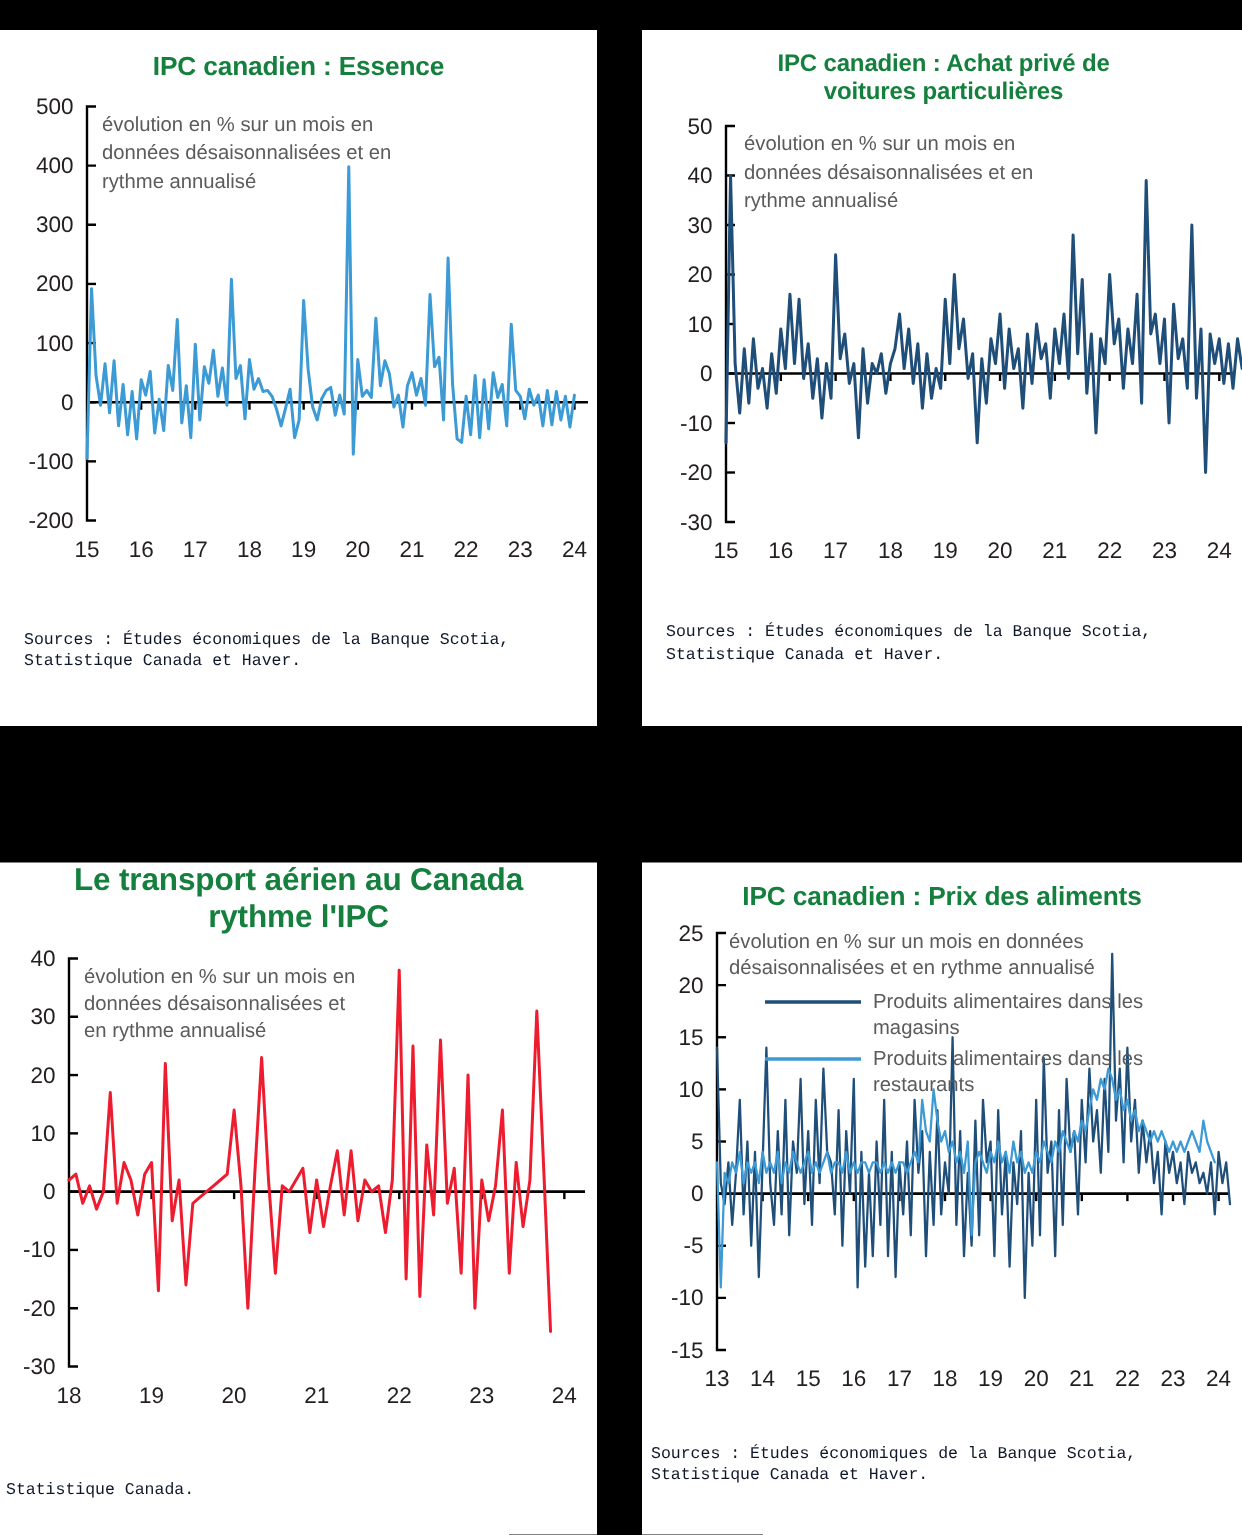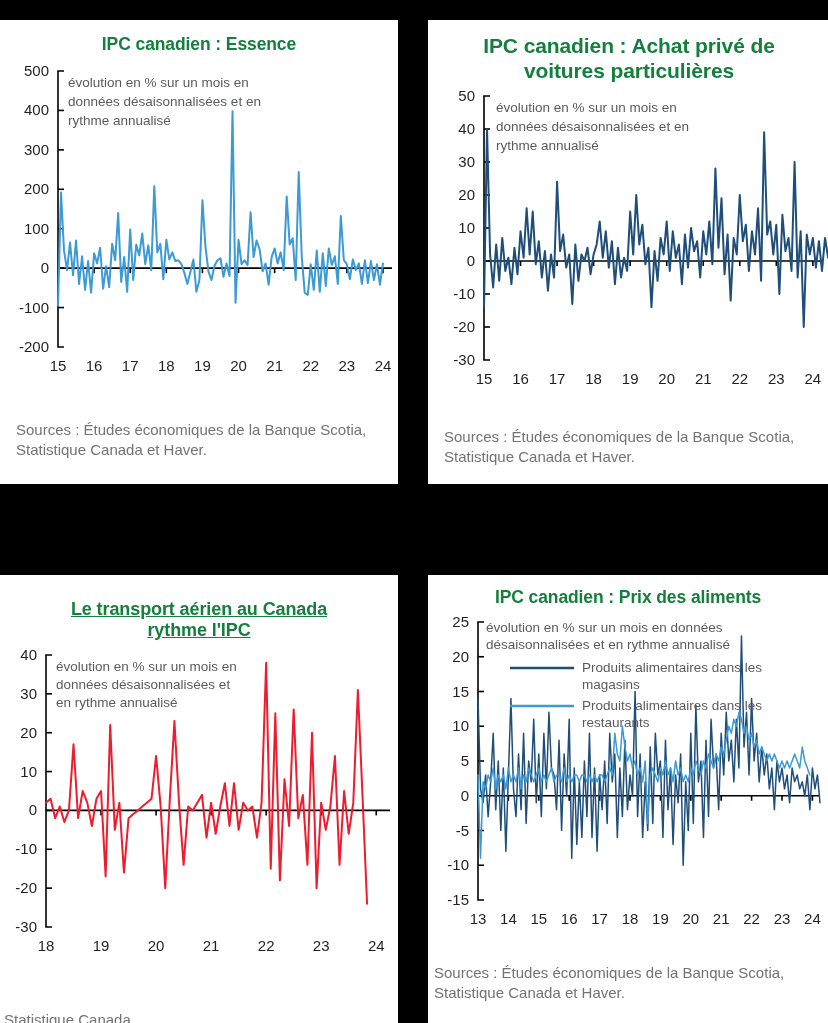--- a/index.html
+++ b/index.html
@@ -27,22 +27,22 @@
 
   .chart-title{
     margin:0;
     text-align:center;
     font-weight:bold;
     color:#15803d;
     letter-spacing:-0.1px;
     line-height:1.18;
   }
   #panel-gasoline .chart-title     {font-size:17.5px;padding:14px 12px 0 12px;}
-  #panel-vehicles .chart-title     {font-size:21px;padding:14px 30px 0 32px;}
-  #panel-airtransport .chart-title {font-size:18px;padding:24px 18px 0 18px;text-decoration:underline;}
+  #panel-vehicles .chart-title     {font-size:16px;padding:14px 30px 0 32px;}
+  #panel-airtransport .chart-title {font-size:21px;padding:0 18px 0 18px;}
   #panel-food .chart-title         {font-size:17.5px;padding:12px 4px 0 4px;text-align:center;}
 
   .plot-wrap{position:relative;}
   svg.plot{display:block;}
 
   .tick-label{
     font-family:"Liberation Sans", sans-serif;
     font-size:15px;
     fill:#231f20;
   }
@@ -55,24 +55,24 @@
     fill:#5b5b5b;
   }
   .legend-text{
     font-family:"Liberation Sans", sans-serif;
     font-size:13.5px;
     fill:#5b5b5b;
   }
 
   .sources{
     margin:0;
-    color:#737373;
-    font-size:15px;
+    color:#0f172a;
+    font-size:11px;
     line-height:1.35;
-    font-family:Liberation Sans, sans-serif;
+    font-family:Liberation Mono, monospace;
   }
   #panel-gasoline .sources     {padding:10px 14px 0 16px;}
   #panel-vehicles .sources     {padding:10px 14px 0 16px;}
   #panel-airtransport .sources {padding:8px 14px 0 4px;}
   #panel-food .sources         {padding:8px 14px 0 6px;}
 
   .axis-line{stroke:#000000;stroke-width:1.6;fill:none;}
   .zero-line{stroke:#000000;stroke-width:1.7;}
   .series-path{fill:none;stroke-linejoin:round;stroke-linecap:round;}
 </style>

